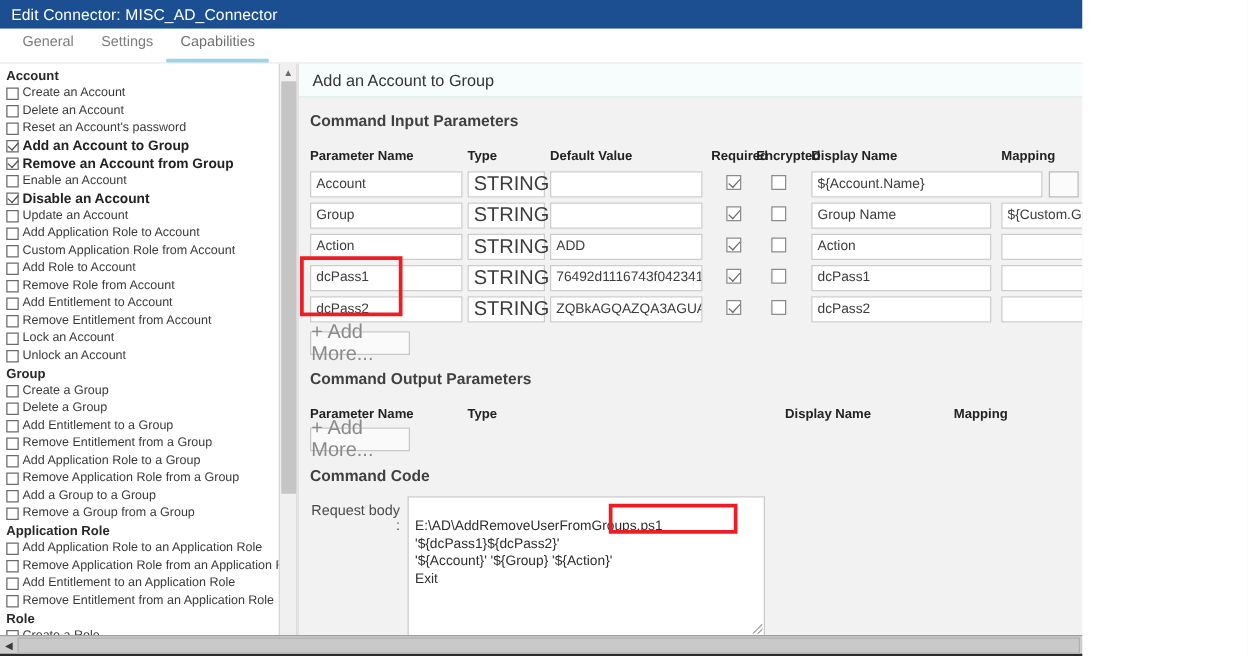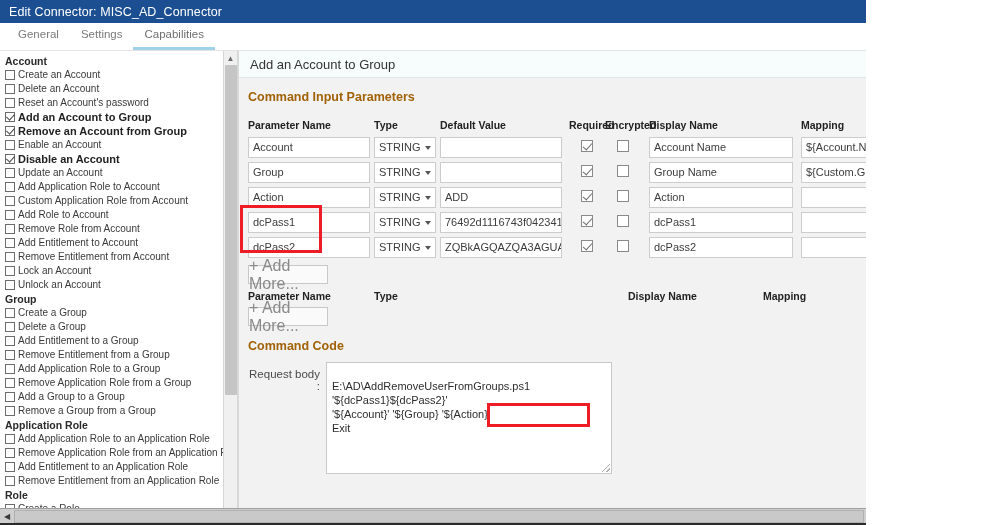--- a/index.html
+++ b/index.html
@@ -156,21 +156,21 @@
     color: #333;
   }
   .content-scroll {
     position: absolute;
     top: 28px; left: 0; right: 0; bottom: 0;
     background: #f2f2f2;
     padding: 9px 0 0 9px;
     overflow: hidden;
   }
   .section-title {
-    color: #a16207;
+    color: #404040;
     font-weight: bold;
     font-size: 12.5px;
     margin: 2px 0 9px 0;
   }
 
   
   .ptable { position: relative; }
   .prow {
     display: flex;
     align-items: center;
@@ -206,21 +206,21 @@
     padding: 0 4px;
     line-height: 19px;
     white-space: nowrap;
     overflow: hidden;
   }
   .sel {
     width: 100%;
     height: 21px;
     border: 1px solid #cccccc;
     background: #ffffff;
-    font-size: 11px;
+    font-size: 16px;
     color: #3c3c3c;
     padding: 0 4px;
     line-height: 19px;
     display: flex;
     align-items: center;
     justify-content: space-between;
     cursor: pointer;
   }
   .sel .tri {
     width: 0; height: 0;
@@ -541,23 +541,20 @@
                 <div class="sel">
                   <span>STRING</span>
                   <span class="tri"></span>
                 </div>
               </div>
             <div class="c-def">
                 <div class="inp"></div>
               </div>
             <div class="c-req"><span class="tcbx on"></span></div>
             <div class="c-enc"><span class="tcbx"></span></div>
-            <div class="c-disp">
-                <div class="inp">Account Name</div>
-              </div>
             <div class="c-map">
                 <div class="inp">${Account.Name}</div>
               </div>
             <div class="c-caret">
                 <div class="caret-btn"></div>
               </div>
           </div>
 
           <div class="prow">
             <div class="c-name">
@@ -659,20 +656,21 @@
                 <div class="inp"></div>
               </div>
             <div class="c-caret">
                 <div class="caret-btn"></div>
               </div>
           </div>
 
           <div class="addmore">+  Add More...</div>
         </div>
 
+        <div class="section-title" style="margin-top:12px;">Command Output Parameters</div>
 
         <div class="ptable">
           <div class="ohead">
             <div class="o-name">Parameter Name</div>
             <div class="o-type">Type</div>
             <div class="o-disp">Display Name</div>
             <div class="o-map">Mapping</div>
             <div class="o-d">D</div>
           </div>
           <div class="addmore">+  Add More...</div>

